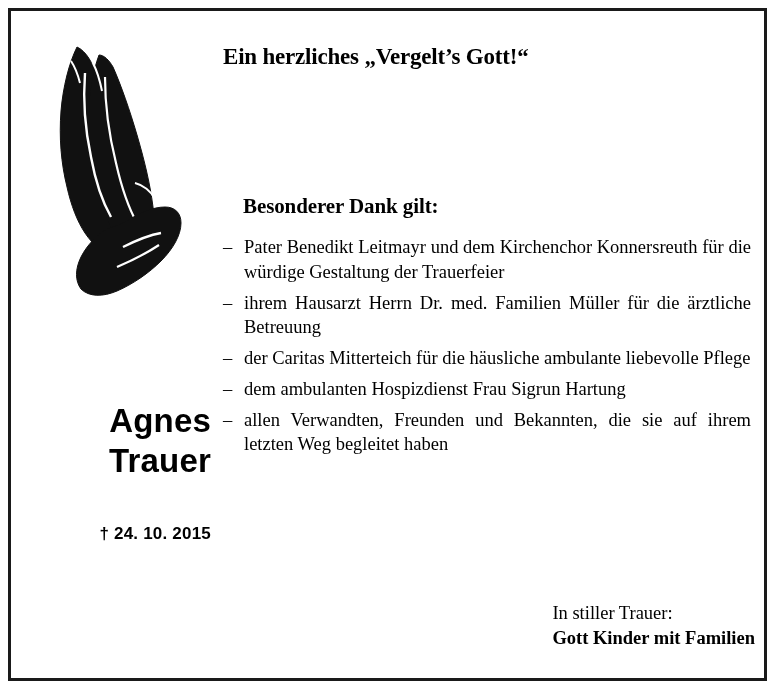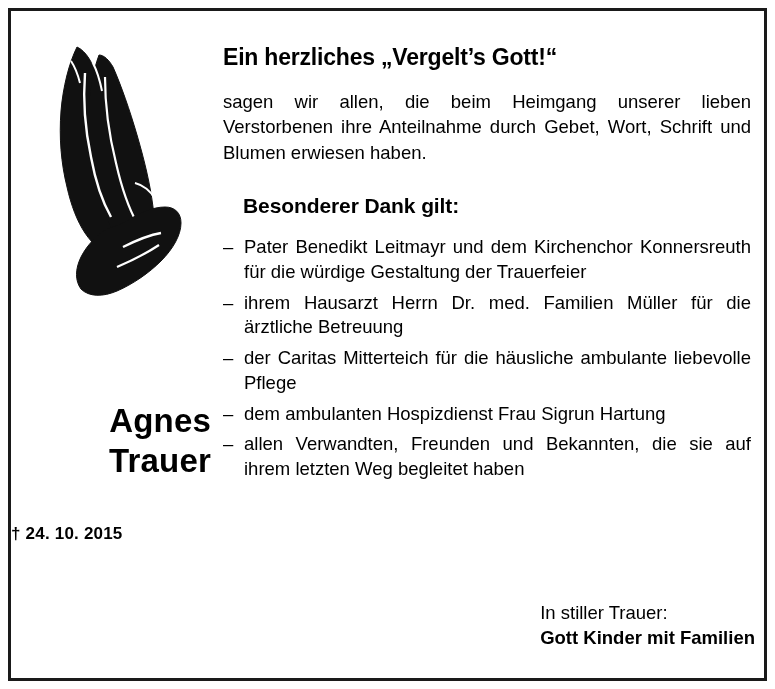--- a/index.html
+++ b/index.html
@@ -62,32 +62,34 @@
     font-size: 33px;
     font-weight: bold;
     line-height: 1.22;
     letter-spacing: 0.2px;
   }
   .death-date {
     position: absolute;
     left: 0;
     top: 513px;
     width: 200px;
+    text-align: right;
     font-size: 17px;
     font-weight: bold;
     letter-spacing: 0.2px;
   }
 
   
   .right-col {
     position: absolute;
     left: 212px;
     top: 0;
     width: 535px;
     height: 490px;
+    font-family: Liberation Serif, serif;
   }
   .headline {
     position: absolute;
     left: 0;
     top: 33px;
     width: 530px;
     font-size: 23px;
     font-weight: bold;
     letter-spacing: -0.2px;
   }
@@ -199,21 +201,20 @@
         <div>Trauer</div>
       </div>
 
       <div class="death-date">† 24. 10. 2015</div>
     </div>
 
     <div class="right-col">
 
       <div class="headline">Ein herzliches „Vergelt’s Gott!“</div>
 
-      <div class="intro">sagen wir allen, die beim Heimgang unserer lieben Verstorbenen ihre Anteilnahme durch Gebet, Wort, Schrift und Blumen erwiesen haben.</div>
 
       <div class="subhead">Besonderer Dank gilt:</div>
 
       <div class="thanks-list">
 
         <div class="thanks-item">
           <span class="dash">–</span>
           <span class="item-text">Pater Benedikt Leitmayr und dem Kirchenchor Konnersreuth für die würdige Gestaltung der Trauerfeier</span>
         </div>
 

